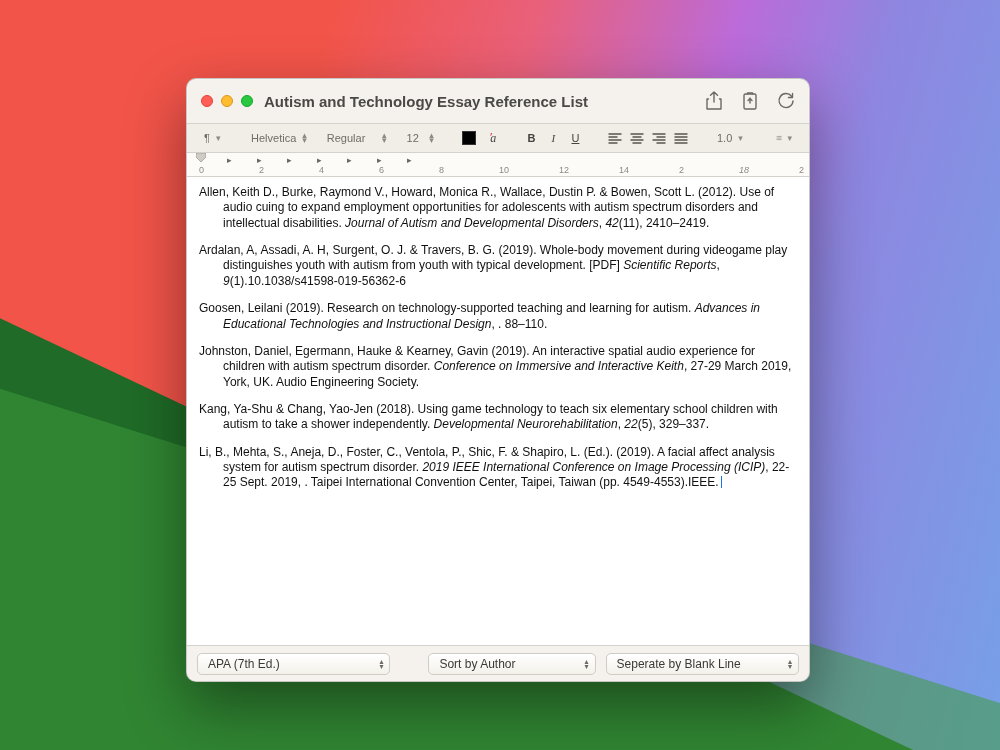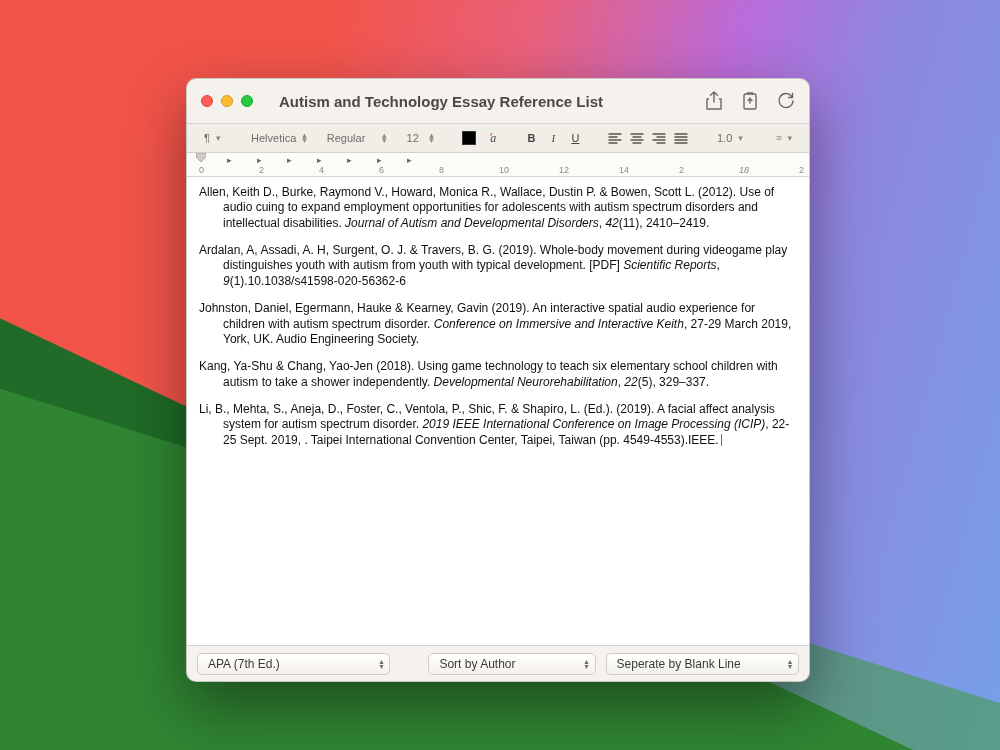--- a/index.html
+++ b/index.html
@@ -47,21 +47,21 @@
     display:flex;flex-direction:column;
     overflow:hidden;
     z-index:10;
   }
 
   
   .titlebar{
     height:44px;
     display:flex;align-items:center;
     padding:0 12px 0 14px;
-    gap:20px;
+    gap:5px;
   }
   .traffic{display:flex;gap:8px;}
   .dot{width:12px;height:12px;border-radius:50%;}
   .dot.red{background:#ff5f57;border:1px solid #e24238;}
   .dot.yel{background:#febc2e;border:1px solid #d9981e;}
   .dot.grn{background:#28c840;border:1px solid #17a52c;}
   .title{font-size:15px;font-weight:600;color:#4a4946;margin-left:6px;flex:0 0 auto;}
   .title-spacer{flex:1;}
   .title-icons{display:flex;gap:14px;align-items:center;color:var(--icon);}
   .title-icons .ibtn{width:22px;height:22px;display:flex;align-items:center;justify-content:center;cursor:default;}
@@ -272,21 +272,22 @@
     <span class="num" style="left:312px;">10</span>
     <span class="num" style="left:372px;">12</span>
     <span class="num" style="left:432px;">14</span>
     <span class="num" style="left:492px;">2</span>
     <span class="num" style="left:552px;font-style:italic;">18</span>
     <span class="num" style="left:612px;">2</span>
   </div>
 
   <div class="page">
     <p class="ref"><span>Allen, Keith D., Burke, Raymond V., Howard, Monica R., Wallace, Dustin P. &amp; Bowen, Scott L. (2012). Use of audio cuing to expand employment opportunities for adolescents with autism spectrum disorders and intellectual disabilities. </span><span class="ital">Journal of Autism and Developmental Disorders</span><span>, </span><span class="ital">42</span><span>(11), 2410–2419.</span></p>
-    <p class="ref"><span>Ardalan, A, Assadi, A. H, Surgent, O. J. &amp; Travers, B. G. (2019). Whole-body movement during videogame play distinguishes youth with autism from youth with typical development. [PDF] </span><span class="ital">Scientific Reports</span><span>, </span><span class="ital">9</span><span>(1).10.1038/s41598-020-56362-6</span></p>
+    <p class="ref"><span>Ardalan, A, Assadi, A. H, Surgent, O. J. &amp; Travers, B. G. (2019). Whole-body movement during videogame play distinguishes youth with autism from youth with typical development. [PDF] </span><span class="ital">Scientific Reports</span><span>, </span><span class="ital">9</span><span>(1).10.1038/s41598-019-56362-6</span></p>
+    <p class="ref"><span>Goosen, Leilani (2019). Research on technology-supported teaching and learning for autism. </span><span class="ital">Advances in Educational Technologies and Instructional Design</span><span>, . 88–110.</span><span class="ital"></span><span></span></p>
     <p class="ref"><span>Johnston, Daniel, Egermann, Hauke &amp; Kearney, Gavin (2019). An interactive spatial audio experience for children with autism spectrum disorder. </span><span class="ital">Conference on Immersive and Interactive Keith</span><span>, 27-29 March 2019, York, UK. Audio Engineering Society.</span><span class="ital"></span><span></span></p>
     <p class="ref"><span>Kang, Ya-Shu &amp; Chang, Yao-Jen (2018). Using game technology to teach six elementary school children with autism to take a shower independently. </span><span class="ital">Developmental Neurorehabilitation</span><span>, </span><span class="ital">22</span><span>(5), 329–337.</span></p>
     <p class="ref"><span>Li, B., Mehta, S., Aneja, D., Foster, C., Ventola, P., Shic, F. &amp; Shapiro, L. (Ed.). (2019). A facial affect analysis system for autism spectrum disorder. </span><span class="ital">2019 IEEE International Conference on Image Processing (ICIP)</span><span>, 22-25 Sept. 2019, . Taipei International Convention Center, Taipei, Taiwan (pp. 4549-4553).IEEE.</span><span class="ital"></span><span></span><span class="caret"></span></p>
   </div>
 
   <div class="footer">
     <div class="mac-select">
       <span>APA (7th Ed.)</span>
       <span class="chevs">
           <span>▴</span>

